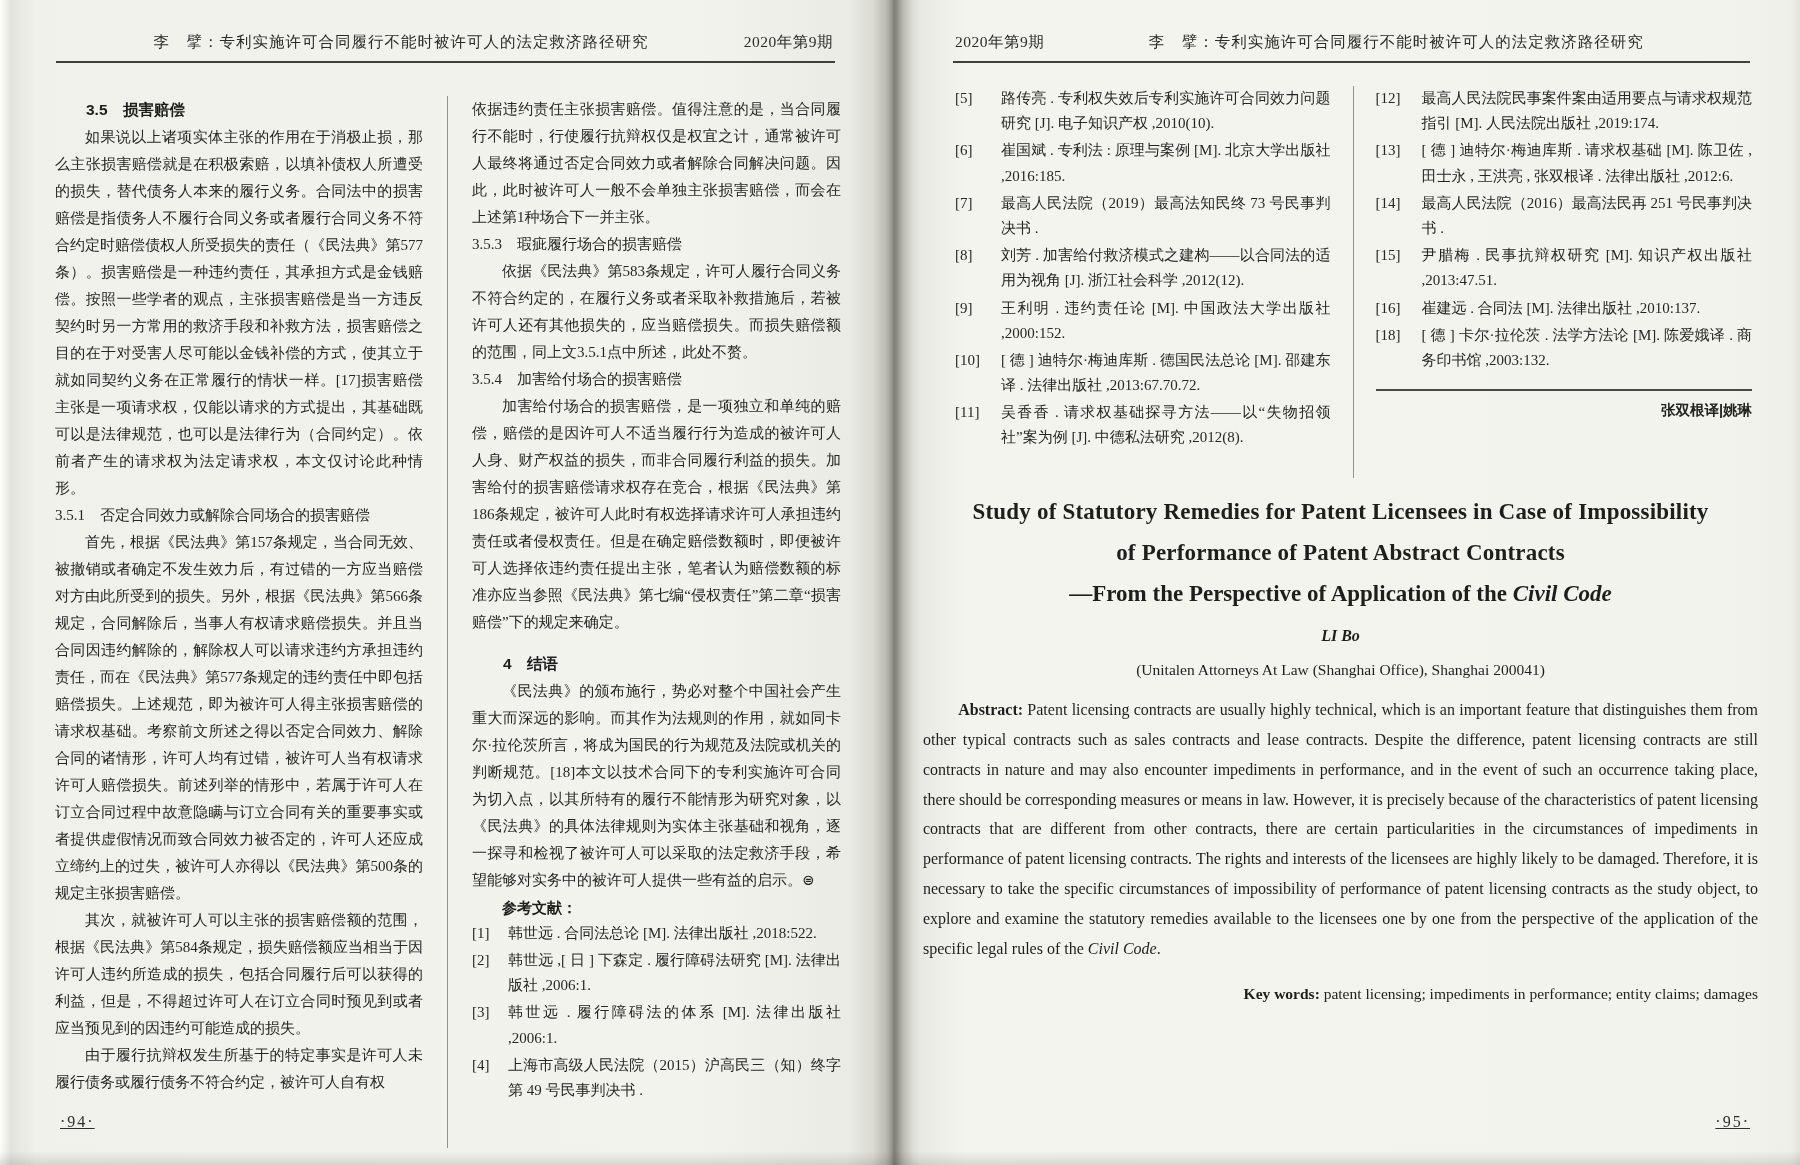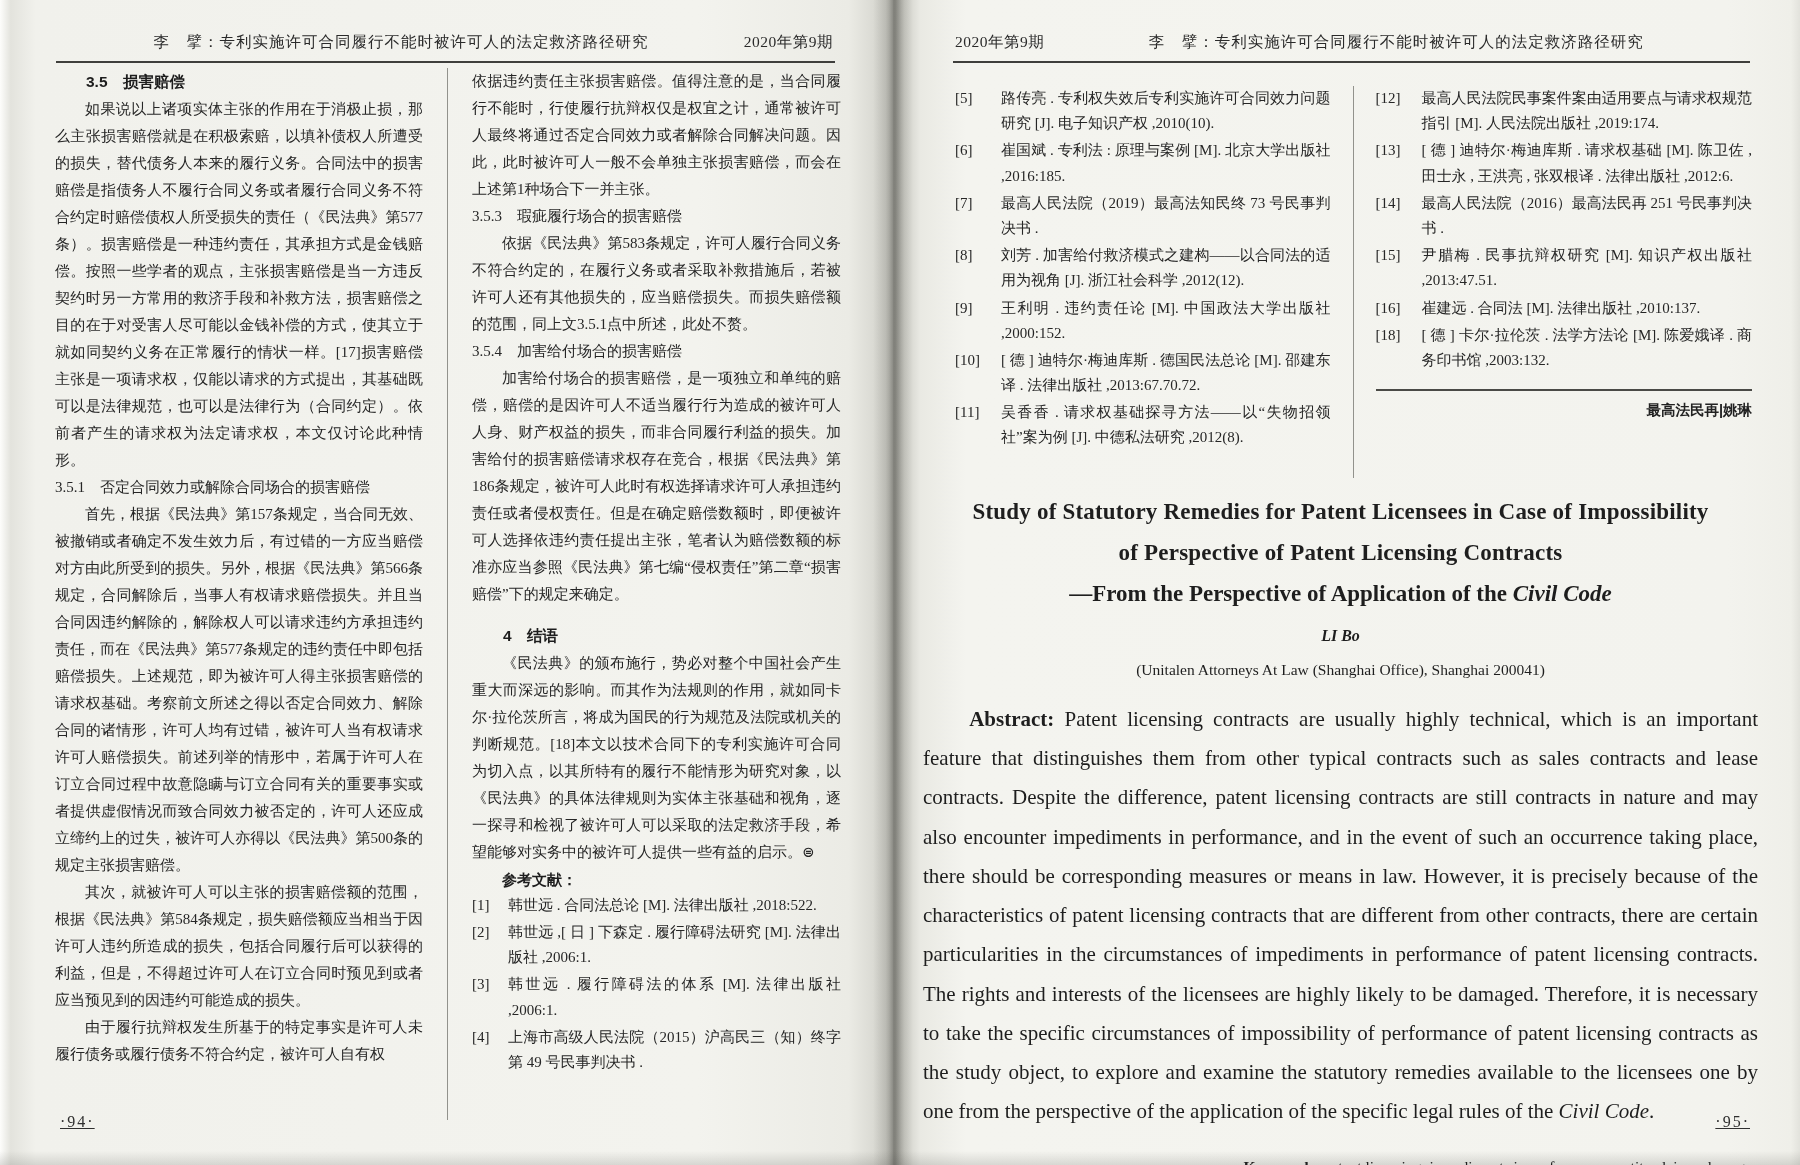--- a/index.html
+++ b/index.html
@@ -30,21 +30,21 @@
   .page-head { position:absolute; top:32px; display:flex; align-items:baseline; font-size:15.5px; letter-spacing:0.5px; color:#2a2a2a; }
   .page-left  .page-head { left:58px; right:60px; }
   .page-right .page-head { left:62px; right:52px; }
   .head-title { flex:1; text-align:center; letter-spacing:1px; }
   .head-issue { white-space:nowrap; }
   .head-rule { position:absolute; top:61px; height:2px; background:#3f3f3c; }
   .page-left  .head-rule { left:56px; right:58px; }
   .page-right .head-rule { left:60px; right:50px; }
 
   
-  .body-cols { position:absolute; top:68px; left:55px; right:52px; height:1052px; display:flex; overflow:hidden; }
+  .body-cols { position:absolute; top:96px; left:55px; right:52px; height:1052px; display:flex; overflow:hidden; }
   .col { box-sizing:border-box; width:50%; font-size:15px; line-height:1.8; text-align:justify; }
   .col-1 { padding-right:24px; border-right:1px solid #92928c; }
   .col-2 { padding-left:24px; }
   .col p { margin:0; text-indent:2em; }
   .col p.no-indent { text-indent:0; }
   .h-main { font-family:"Liberation Sans","DejaVu Sans",sans-serif; font-weight:700; font-size:15.5px; text-indent:0; margin:1px 0; color:#1d1d1d; }
   .h-sub { text-indent:0; }
   .h-gap { margin-top:14px !important; }
 
   
@@ -61,21 +61,21 @@
   .refs-col-right { padding-left:22px; }
   .editor-rule { height:2px; background:#4a4a46; margin:16px 0 10px; }
   .editor-text { text-align:right; font-family:"Liberation Sans","DejaVu Sans",sans-serif; font-weight:700; font-size:14.5px; color:#222; }
 
   
   .english { position:absolute; left:30px; right:42px; top:492px; text-align:center; color:#1e1e1e; }
   .en-title { font-size:23px; font-weight:700; line-height:1.78; letter-spacing:0.2px; }
   .en-subtitle { font-size:23px; font-weight:700; line-height:1.78; }
   .en-author { margin-top:12px; font-size:16px; font-weight:700; font-style:italic; }
   .en-affil { margin-top:16px; font-size:15.5px; }
-  .en-abstract { text-align:justify; font-size:21px; line-height:1.87; text-indent:2.2em; }
+  .en-abstract { text-align:justify; font-size:16px; line-height:1.87; text-indent:2.2em; }
   .en-keywords { margin-top:2px; text-align:right; font-size:15.5px; line-height:1.87; text-indent:2.2em; }
   .en-abstract b, .en-keywords b { font-weight:700; }
 
   .pageno { position:absolute; bottom:34px; font-size:16px; letter-spacing:2px; color:#2f2f2f;text-decoration:underline; }
   .pageno-left { left:60px; }
   .pageno-right { right:50px; }
 </style>
 </head>
 <body>
 
@@ -191,28 +191,28 @@
             <div class="ref-row">
             <span class="ref-num">[16]</span>
             <span class="ref-text">崔建远 . 合同法 [M]. 法律出版社 ,2010:137.</span>
           </div>
             <div class="ref-row">
             <span class="ref-num">[18]</span>
             <span class="ref-text">[ 德 ] 卡尔·拉伦茨 . 法学方法论 [M]. 陈爱娥译 . 商务印书馆 ,2003:132.</span>
           </div>
           </div>
         <div class="editor-rule"></div>
-        <div class="editor-text">最高法民再|姚琳</div>
+        <div class="editor-text">张双根译|姚琳</div>
       </div>
     </div>
 
     <div class="english">
       <div class="en-title">
         <span>Study of Statutory Remedies for Patent Licensees in Case of Impossibility</span><br>
-        <span>of Perspective of Patent Licensing Contracts</span>
+        <span>of Performance of Patent Abstract Contracts</span>
       </div>
       <div class="en-subtitle">
         <span>—From the Perspective of Application of the </span><i>Civil Code</i>
       </div>
       <div class="en-author">LI Bo</div>
       <div class="en-affil">(Unitalen Attorneys At Law (Shanghai Office), Shanghai 200041)</div>
       <p class="en-abstract">
         <b>Abstract:</b><span> Patent licensing contracts are usually highly technical, which is an important feature that distinguishes them from other typical contracts such as sales contracts and lease contracts. Despite the difference, patent licensing contracts are still contracts in nature and may also encounter impediments in performance, and in the event of such an occurrence taking place, there should be corresponding measures or means in law. However, it is precisely because of the characteristics of patent licensing contracts that are different from other contracts, there are certain particularities in the circumstances of impediments in performance of patent licensing contracts. The rights and interests of the licensees are highly likely to be damaged. Therefore, it is necessary to take the specific circumstances of impossibility of performance of patent licensing contracts as the study object, to explore and examine the statutory remedies available to the licensees one by one from the perspective of the application of the specific legal rules of the </span><i>Civil Code</i><span>.</span>
       </p>
       <p class="en-keywords">

